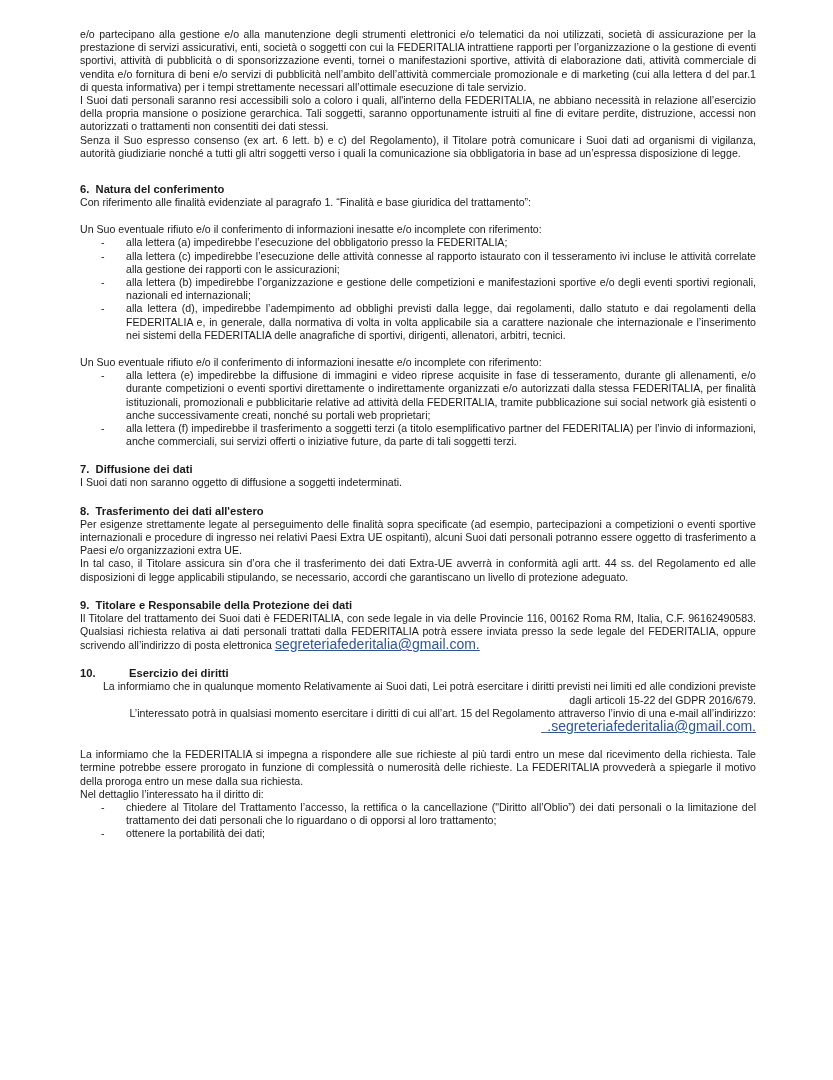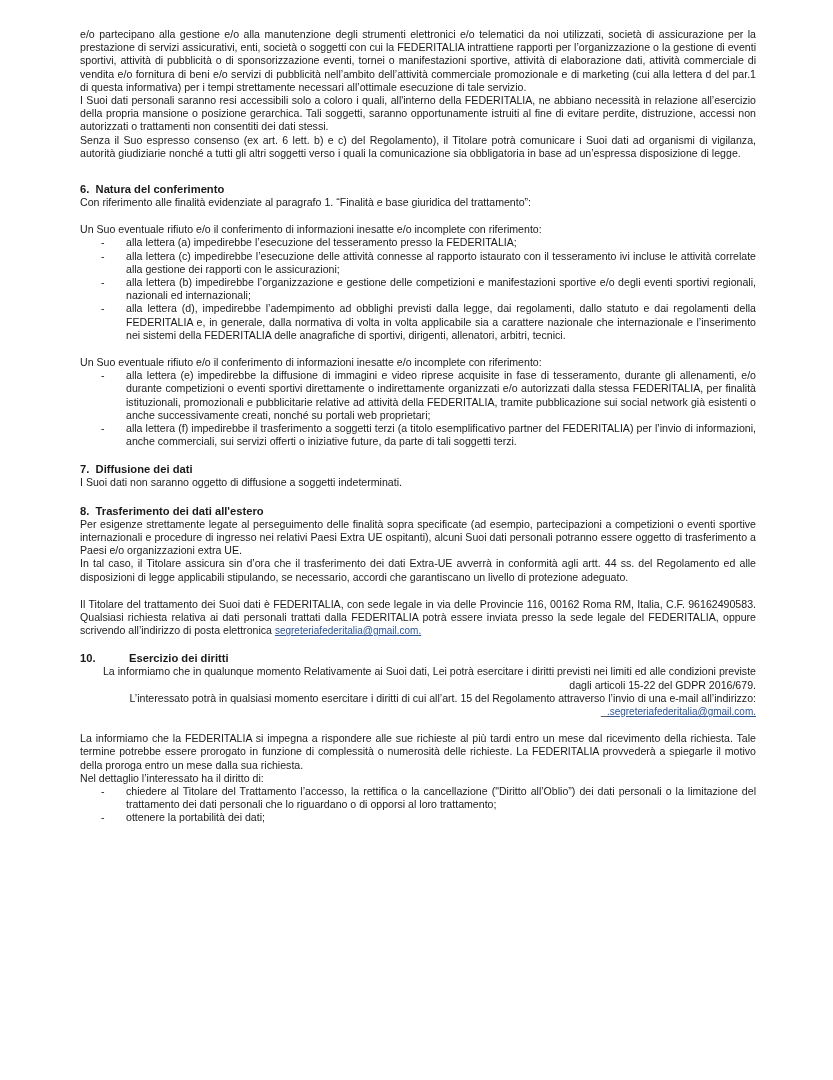--- a/index.html
+++ b/index.html
@@ -10,40 +10,40 @@
     font-size: 10.6px; line-height: 13.2px; color: #1a1a1a;
   }
   p { margin: 0; text-align: justify; }
   .gap { height: 13px; }
   .section-title { font-weight: bold; font-size: 11.2px; margin: 0; line-height: 14px; }
   .section-title .num { display: inline-block; }
   .s10 .num { width: 46px; }
   ul.dash { list-style: none; margin: 0; padding: 0 0 0 46px; }
   ul.dash li { position: relative; text-align: justify; }
   ul.dash li::before { content: "-"; position: absolute; left: -25px; top: 0; }
-  a.mail { color: #2f5597; text-decoration: underline; font-size: 10px; }
+  a.mail { color: #2f5597; text-decoration: underline; font-size: 14px; }
 </style>
 </head>
 <body>
 
 <div class="page">
   <p>e/o partecipano alla gestione e/o alla manutenzione degli strumenti elettronici e/o telematici da noi utilizzati, società di assicurazione per la prestazione di servizi assicurativi, enti, società o soggetti con cui la FEDERITALIA intrattiene rapporti per l’organizzazione o la gestione di eventi sportivi, attività di pubblicità o di sponsorizzazione eventi, tornei o manifestazioni sportive, attività di elaborazione dati, attività commerciale di vendita e/o fornitura di beni e/o servizi di pubblicità nell’ambito dell’attività commerciale promozionale e di marketing (cui alla lettera d del par.1 di questa informativa) per i tempi strettamente necessari all’ottimale esecuzione di tale servizio.</p>
   <p>I Suoi dati personali saranno resi accessibili solo a coloro i quali, all'interno della FEDERITALIA, ne abbiano necessità in relazione all’esercizio della propria mansione o posizione gerarchica. Tali soggetti, saranno opportunamente istruiti al fine di evitare perdite, distruzione, accessi non autorizzati o trattamenti non consentiti dei dati stessi.</p>
   <p>Senza il Suo espresso consenso (ex art. 6 lett. b) e c) del Regolamento), il Titolare potrà comunicare i Suoi dati ad organismi di vigilanza, autorità giudiziarie nonché a tutti gli altri soggetti verso i quali la comunicazione sia obbligatoria in base ad un’espressa disposizione di legge.</p>
   <div class="gap" style="height:22px"></div>
 
   <h3 class="section-title">
     <span class="num">6.</span>&nbsp;
     <span>Natura del conferimento</span>
   </h3>
   <p>Con riferimento alle finalità evidenziate al paragrafo 1. “Finalità e base giuridica del trattamento”:</p>
   <div class="gap" style="height:14px"></div>
   <p>Un Suo eventuale rifiuto e/o il conferimento di informazioni inesatte e/o incomplete con riferimento:</p>
   <ul class="dash">
-    <li>alla lettera (a) impedirebbe l’esecuzione del tesseramento presso la FEDERITALIA;</li>
+    <li>alla lettera (a) impedirebbe l’esecuzione del obbligatorio presso la FEDERITALIA;</li>
     <li>alla lettera (c) impedirebbe l’esecuzione delle attività connesse al rapporto istaurato con il tesseramento ivi incluse le attività correlate alla gestione dei rapporti con le assicurazioni;</li>
     <li>alla lettera (b) impedirebbe l’organizzazione e gestione delle competizioni e manifestazioni sportive e/o degli eventi sportivi regionali, nazionali ed internazionali;</li>
     <li>alla lettera (d), impedirebbe l’adempimento ad obblighi previsti dalla legge, dai regolamenti, dallo statuto e dai regolamenti della FEDERITALIA e, in generale, dalla normativa di volta in volta applicabile sia a carattere nazionale che internazionale e l’inserimento nei sistemi della FEDERITALIA delle anagrafiche di sportivi, dirigenti, allenatori, arbitri, tecnici.</li>
   </ul>
   <div class="gap" style="height:14px"></div>
   <p>Un Suo eventuale rifiuto e/o il conferimento di informazioni inesatte e/o incomplete con riferimento:</p>
   <ul class="dash">
     <li>alla lettera (e) impedirebbe la diffusione di immagini e video riprese acquisite in fase di tesseramento, durante gli allenamenti, e/o durante competizioni o eventi sportivi direttamente o indirettamente organizzati e/o autorizzati dalla stessa FEDERITALIA, per finalità istituzionali, promozionali e pubblicitarie relative ad attività della FEDERITALIA, tramite pubblicazione sui social network già esistenti o anche successivamente creati, nonché su portali web proprietari;</li>
     <li>alla lettera (f) impedirebbe il trasferimento a soggetti terzi (a titolo esemplificativo partner del FEDERITALIA) per l’invio di informazioni, anche commerciali, sui servizi offerti o iniziative future, da parte di tali soggetti terzi.</li>
   </ul>
@@ -57,20 +57,24 @@
   <div class="gap" style="height:14px"></div>
 
   <h3 class="section-title">
     <span class="num">8.</span>&nbsp;
     <span>Trasferimento dei dati all'estero</span>
   </h3>
   <p>Per esigenze strettamente legate al perseguimento delle finalità sopra specificate (ad esempio, partecipazioni a competizioni o eventi sportive internazionali e procedure di ingresso nei relativi Paesi Extra UE ospitanti), alcuni Suoi dati personali potranno essere oggetto di trasferimento a Paesi e/o organizzazioni extra UE.</p>
   <p>In tal caso, il Titolare assicura sin d’ora che il trasferimento dei dati Extra-UE avverrà in conformità agli artt. 44 ss. del Regolamento ed alle disposizioni di legge applicabili stipulando, se necessario, accordi che garantiscano un livello di protezione adeguato.</p>
   <div class="gap" style="height:14px"></div>
 
+  <h3 class="section-title">
+    <span class="num">9.</span>&nbsp;
+    <span>Titolare e Responsabile della Protezione dei dati</span>
+  </h3>
   <p><span>Il Titolare del trattamento dei Suoi dati è FEDERITALIA, con sede legale in via delle Provincie 116, 00162 Roma RM, Italia, C.F. 96162490583. Qualsiasi richiesta relativa ai dati personali trattati dalla FEDERITALIA potrà essere inviata presso la sede legale del FEDERITALIA, oppure scrivendo all’indirizzo di posta elettronica </span><a class="mail">segreteriafederitalia@gmail.com.</a></p>
   <div class="gap" style="height:14px"></div>
 
   <h3 class="section-title s10">
     <span class="num">10.</span>
     <span>Esercizio dei diritti</span>
   </h3>
   <p style="text-align:right">La informiamo che in qualunque momento Relativamente ai Suoi dati, Lei potrà esercitare i diritti previsti nei limiti ed alle condizioni previste dagli articoli 15-22 del GDPR 2016/679.</p>
   <p style="text-align:right"><span>L’interessato potrà in qualsiasi momento esercitare i diritti di cui all’art. 15 del Regolamento attraverso l’invio di una e-mail all’indirizzo: _</span><a class="mail">.segreteriafederitalia@gmail.com.</a></p>
   <div class="gap" style="height:14px"></div>

